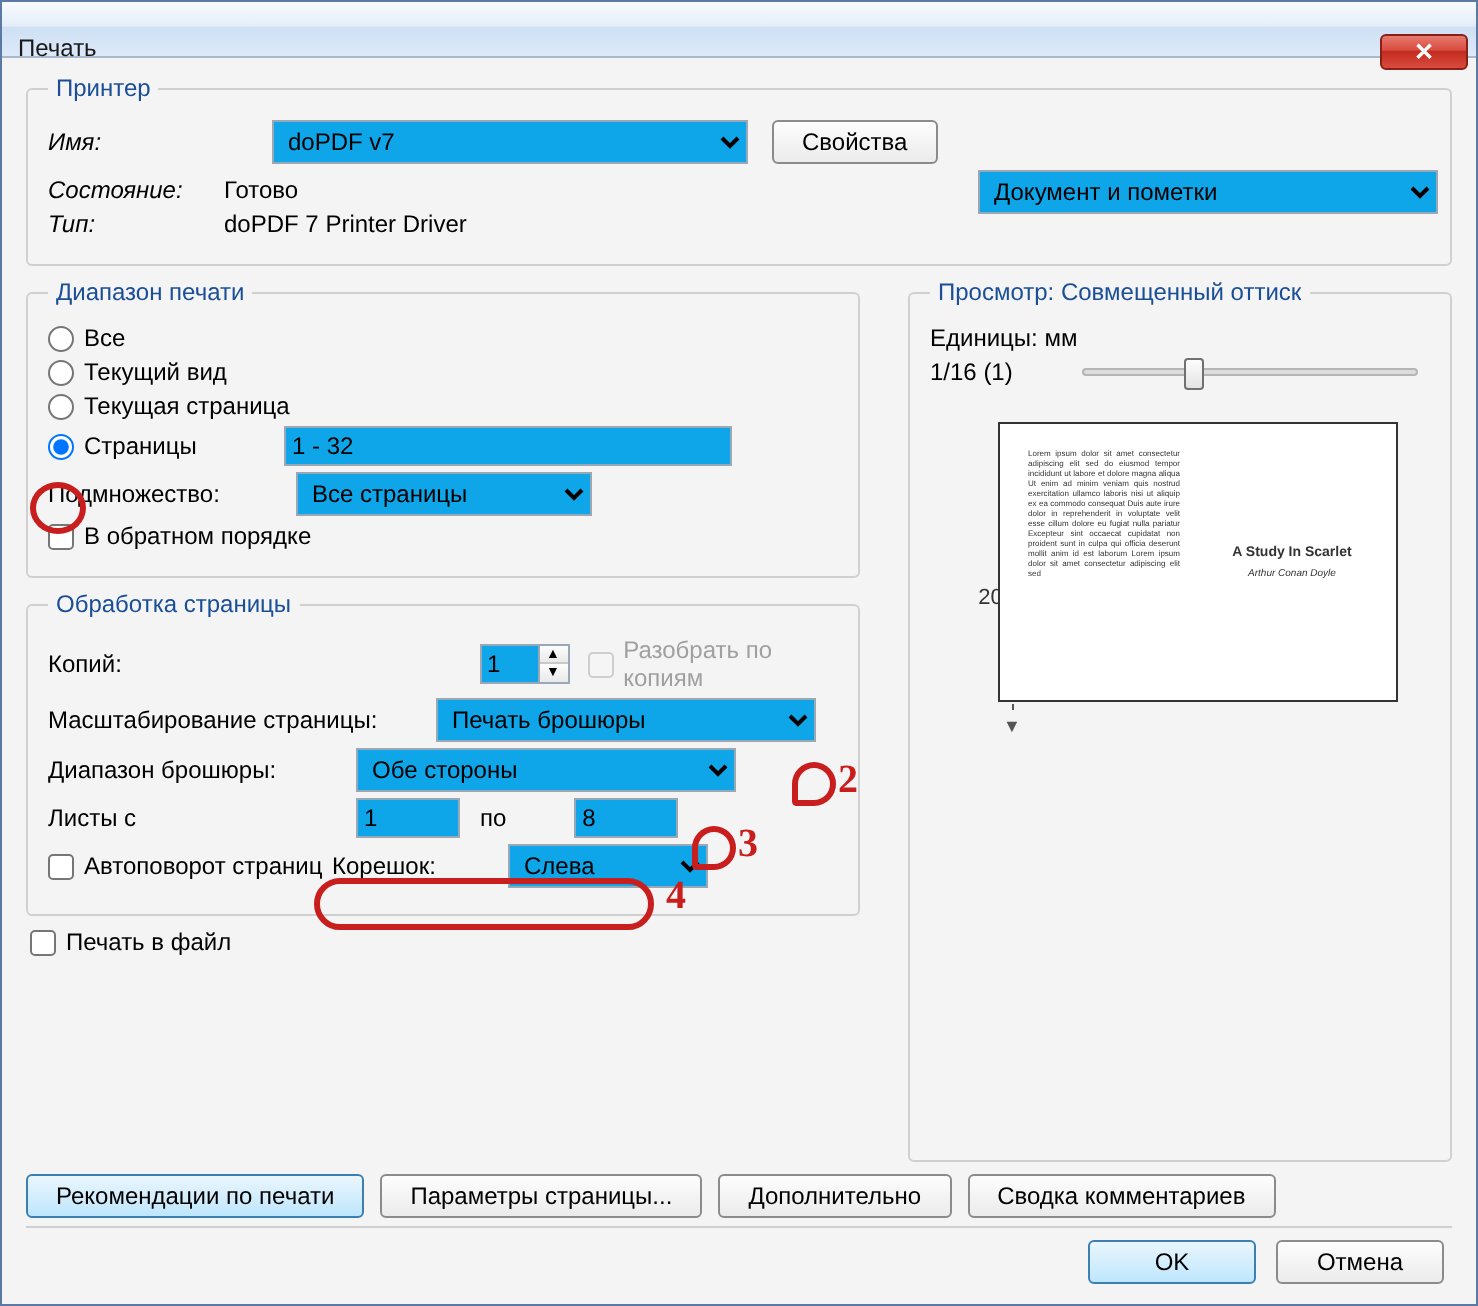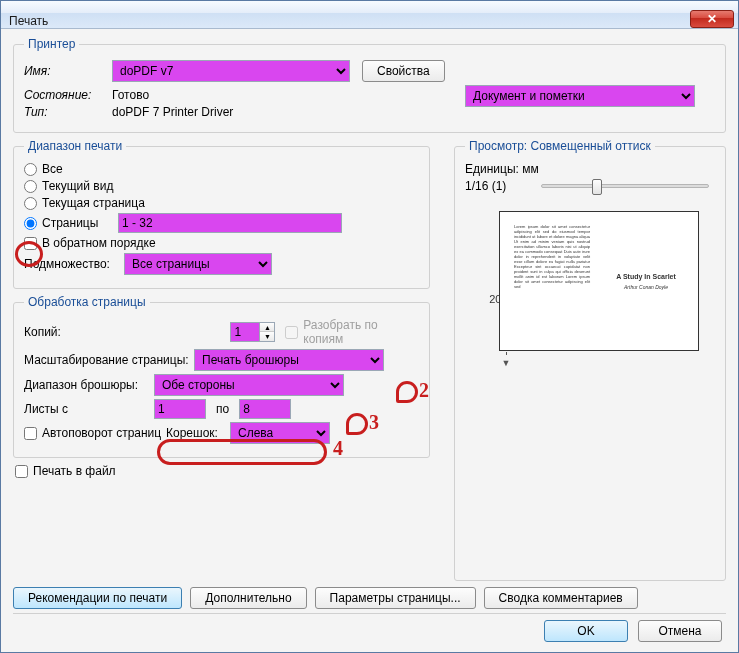--- a/index.html
+++ b/index.html
@@ -1,26 +1,26 @@
 <!DOCTYPE html>
 <html><head>
 <meta charset="utf-8">
 <style>
 * { box-sizing: border-box; font-family: "Segoe UI", Tahoma, sans-serif; font-size: 12px; }
 body { margin: 0; background: #d9e4f1; }
 .window { width: 739px; height: 653px; background: #fff; border: 1px solid #5a7aa3; position: relative; }
-.titlebar { height: 28px; background: linear-gradient(#f7fbff,#e4edf9 45%,#cfe0f4 46%,#dce9f9); border-bottom: 1px solid #a9bacf; display:flex; align-items:flex-end; padding:0 4px 0 8px; }
+.titlebar { height: 28px; background: linear-gradient(#f7fbff,#e4edf9 45%,#cfe0f4 46%,#dce9f9); border-bottom: 1px solid #a9bacf; display:flex; align-items:flex-start; padding:16px 4px 0 8px; }
 .titlebar-text { color:#1a1a1a; flex:1; }
 .close-btn { width:44px; height:18px; background: linear-gradient(#e67a6f,#d94b3f 45%,#c22a1e 46%,#d94b3f); border:1px solid #8a1f15; border-radius:3px; color:#fff; display:flex; align-items:center; justify-content:center; font-weight:bold; font-size:11px; }
 .content { padding: 8px 12px 10px 12px; background:#f4f4f4; height: calc(100% - 28px); display:flex; flex-direction:column;justify-content:flex-end; }
 fieldset { border:1px solid #d0d0d0; border-radius:3px; margin:0 0 6px 0; padding:6px 10px 10px 10px; background:#f4f4f4; }
 legend { padding:0 4px; color:#1a4e97; }
 .row { display:flex; align-items:center; margin:3px 0; }
 .lbl { width:88px;font-style:italic; }
-select, input[type=text] { border:1px solid #9aa7b5; background:#d946ef; padding:1px 3px; height:20px; }
+select, input[type=text] { border:1px solid #9aa7b5; background:#0ea5e9; padding:1px 3px; height:20px;margin-left:24px; }
 select { height:22px; }
 .btn { background:linear-gradient(#fdfdfd,#ebebeb); border:1px solid #8b8b8b; border-radius:3px; padding:2px 14px; height:22px; display:inline-flex; align-items:center; cursor:default; }
 input[type=radio],input[type=checkbox]{ margin:0 5px 0 0; vertical-align:middle; }
 .two-col { display:flex; gap:24px; flex:1; }
 .left-col { flex:1; min-width:0; }
 .right-col { width:272px; }
 .disabled { color:#a0a0a0; }
 .preview-box { border:1px solid #333; background:#fff; width:200px; height:140px; position:relative; margin-left:34px; margin-top:18px; }
 .dim-top { position:absolute; left:34px; width:200px; top:0; display:flex; align-items:center; }
 .dim-line { flex:1; border-top:1px dashed #555; height:0; }
@@ -107,27 +107,27 @@
           <div class="row">
               <input type="radio" style="">
               <span>Текущая страница</span>
             </div>
           <div class="row">
             <input type="radio" checked="" style="">
             <span style="width:76px">Страницы</span>
             <input type="text" style="width: 224px;" value="1 - 32">
           </div>
           <div class="row">
+            <span style="width:100px">Подмножество:</span>
+            <select style="width:148px"><option>Все страницы</option></select>
+          </div>
+          <div class="row">
               <input type="checkbox" style="">
               <span>В обратном порядке</span>
             </div>
-          <div class="row">
-            <span style="width:100px">Подмножество:</span>
-            <select style="width:148px"><option>Все страницы</option></select>
-          </div>
         </fieldset>
 
         <fieldset>
           <legend>Обработка страницы</legend>
           <div class="row">
             <span style="width:210px">Копий:</span>
             <div class="spinner">
               <input type="text" style="width: 30px;" value="1">
               <div class="spin-btns">
                   <span>▲</span>
@@ -200,22 +200,22 @@
                 <div class="pg-author">Arthur Conan Doyle</div>
               </div>
             </div>
           </div>
         </fieldset>
       </div>
     </div>
 
     <div class="bottom-btns">
       <button class="btn" style="background:linear-gradient(#eaf6fd,#bee6fd);border-color:#3c7fb1">Рекомендации по печати</button>
+      <button class="btn">Параметры страницы...</button>
       <button class="btn">Дополнительно</button>
-      <button class="btn">Параметры страницы...</button>
       <button class="btn">Сводка комментариев</button>
     </div>
     <div style="border-top:1px solid #d0d0d0"></div>
     <div class="ok-cancel">
       <button class="btn ok-btn" style="width:84px;justify-content:center">OK</button>
       <button class="btn" style="width:84px;justify-content:center">Отмена</button>
     </div>
   </div>
 
   <div class="annot annot-circ" style="left:14px; top:240px; width:28px; height:26px;"></div>

